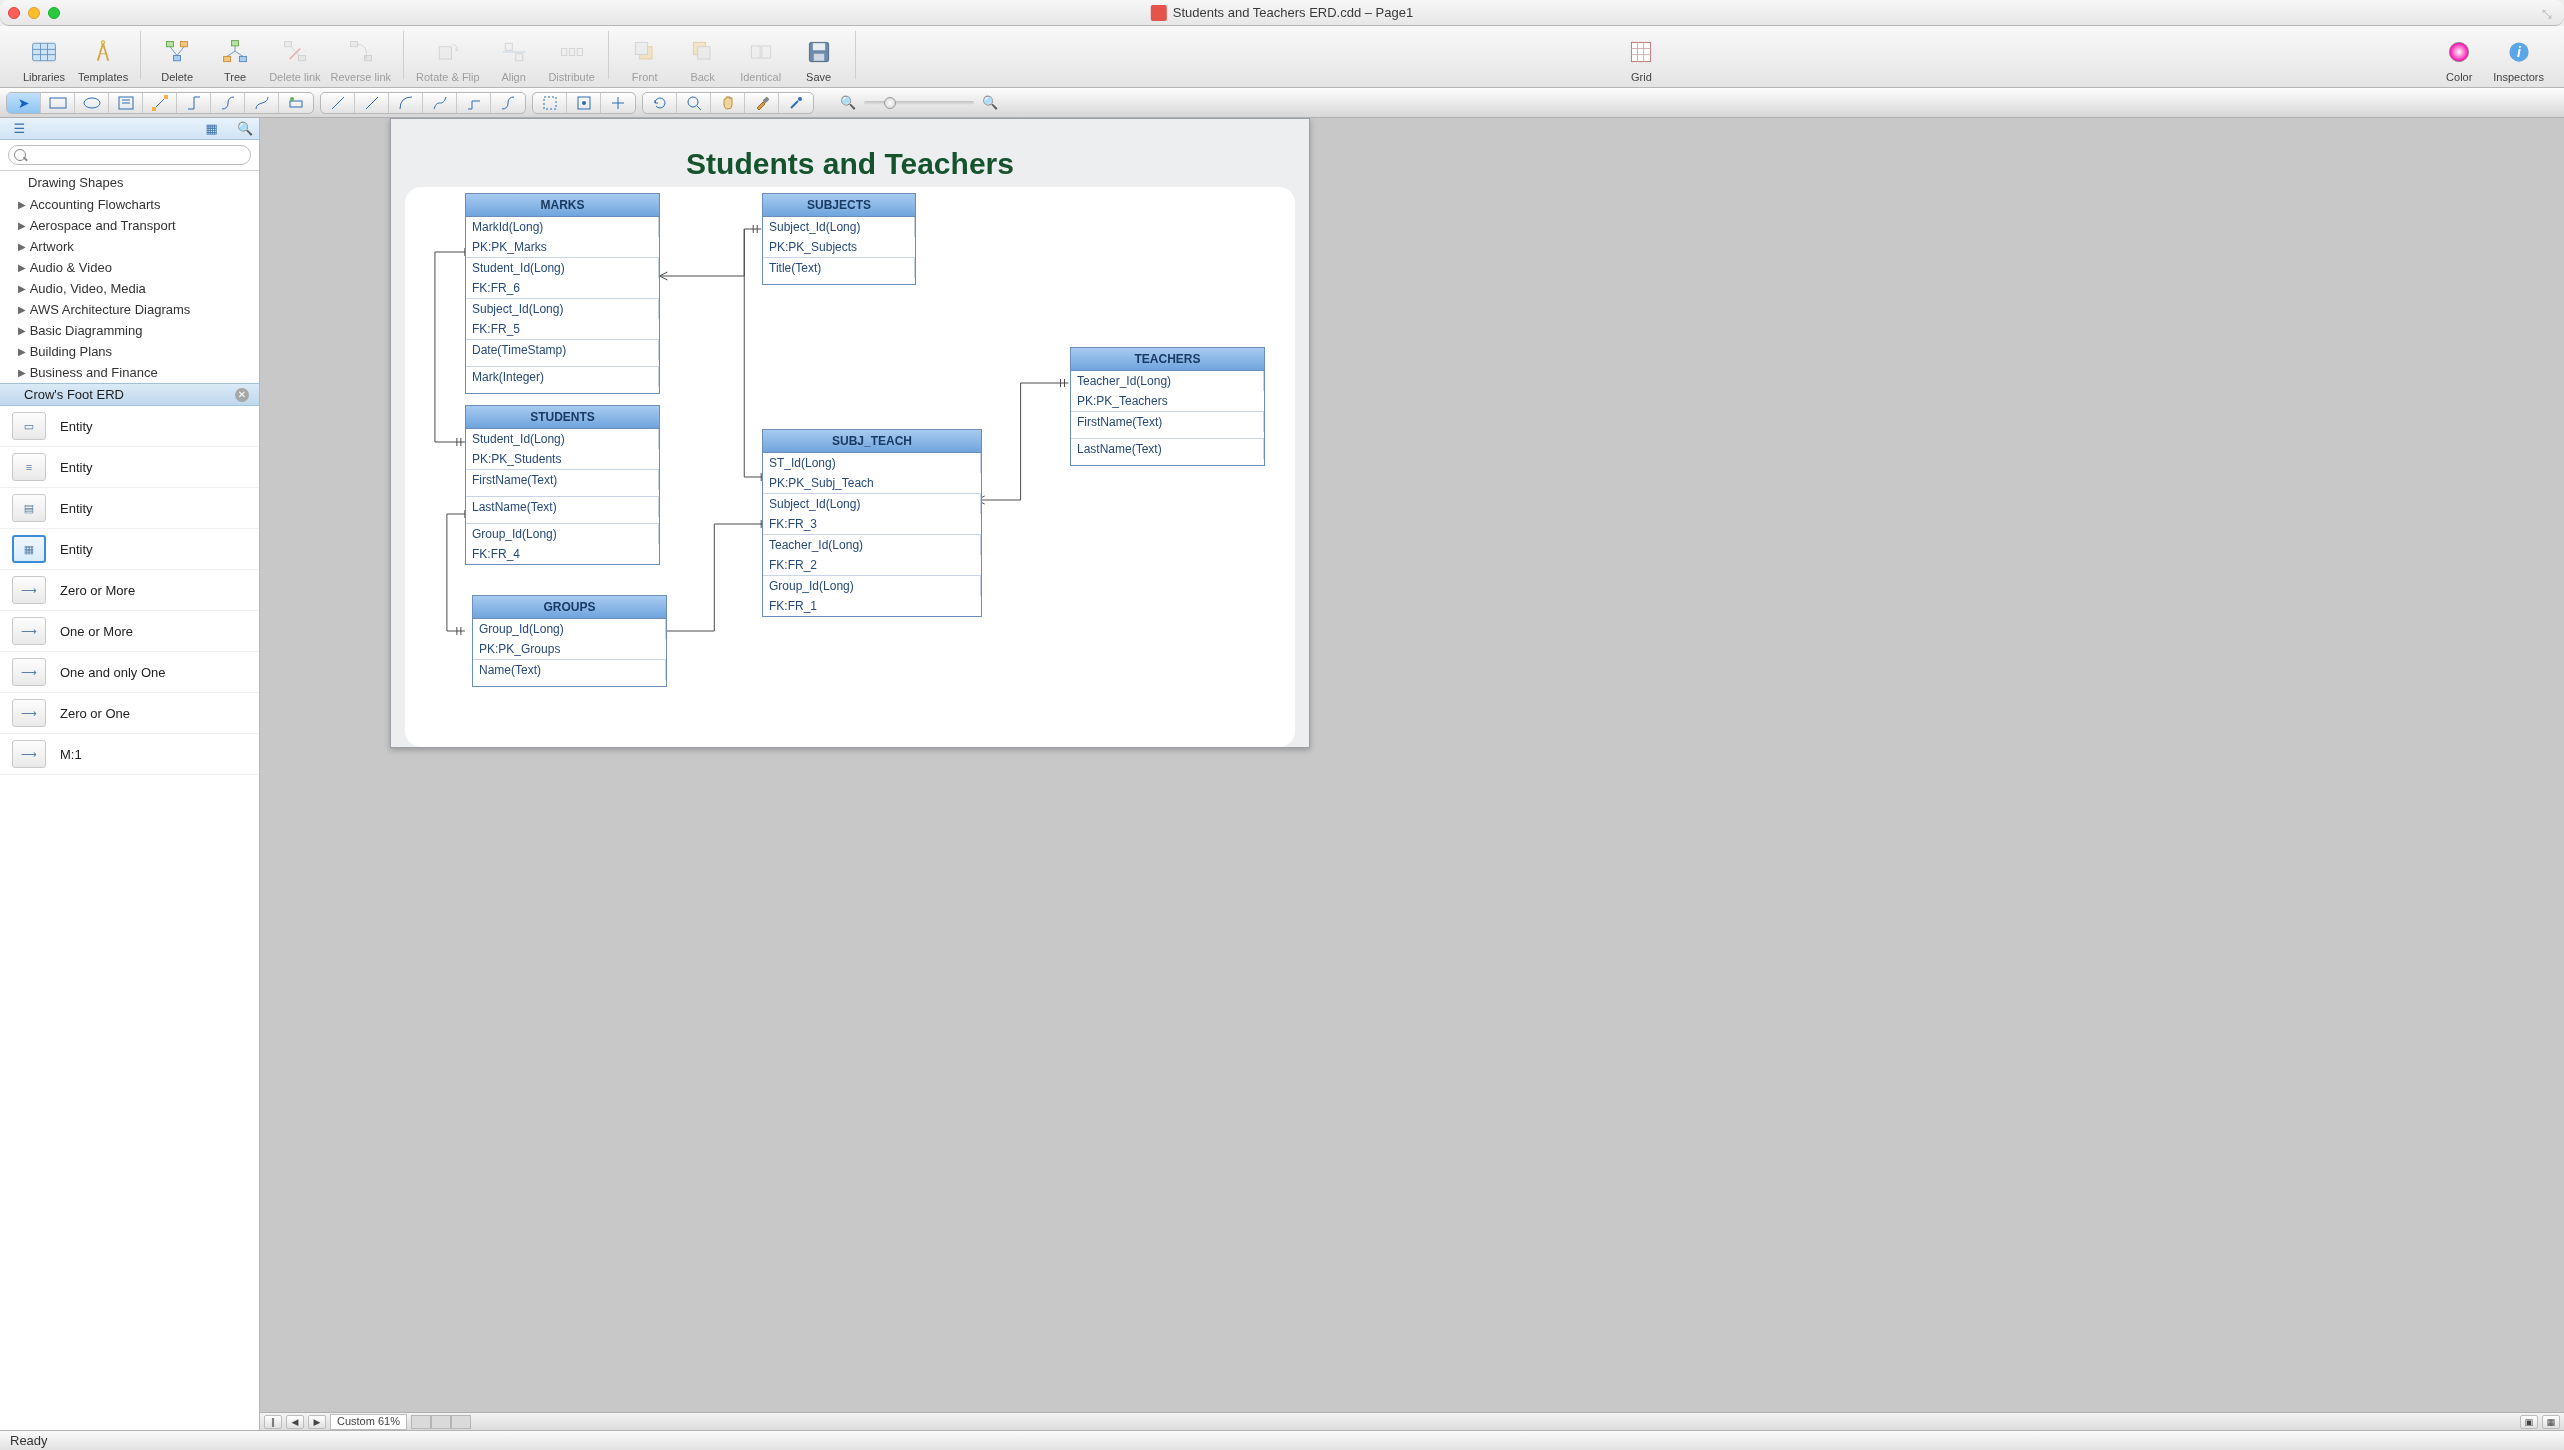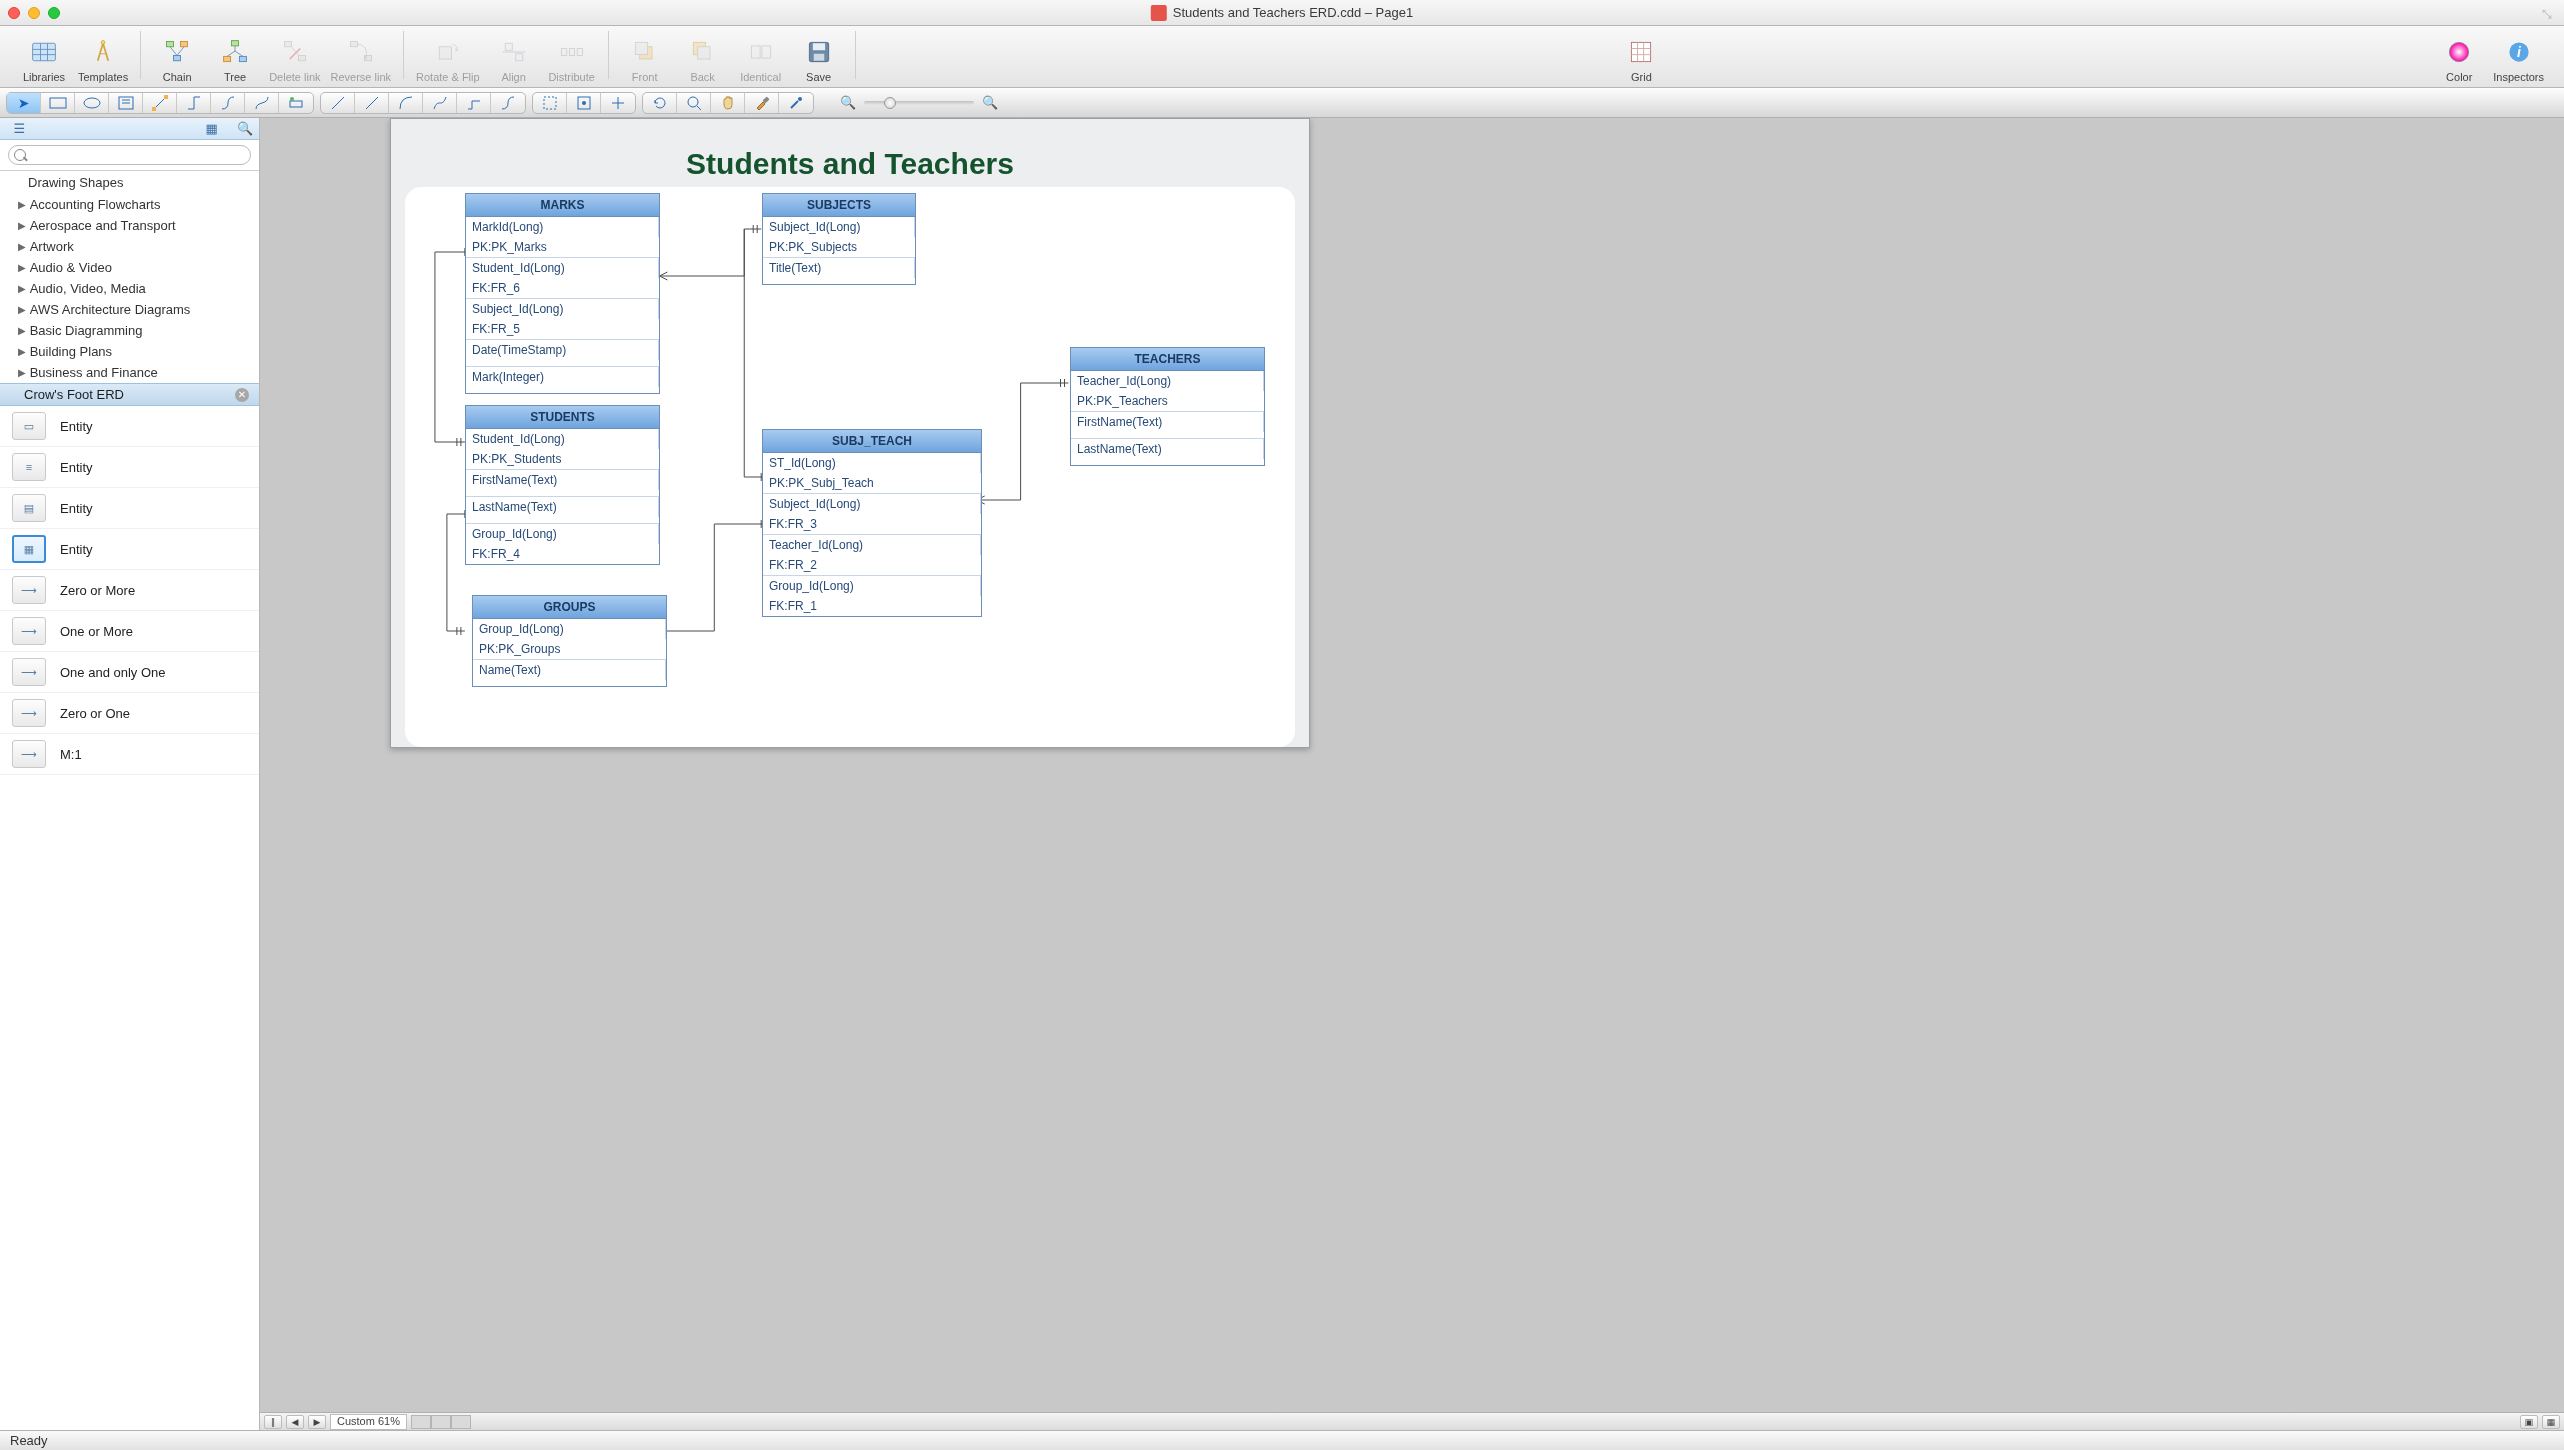--- a/index.html
+++ b/index.html
@@ -1,19 +1,19 @@
 <!DOCTYPE html>
 <html><head>
 <meta charset="utf-8">
 <style>
 * { margin: 0; padding: 0; box-sizing: border-box; font-family: -apple-system, "Lucida Grande", Helvetica, Arial, sans-serif; }
 body { background: #ededed; font-size: 13px; color: #333; overflow: hidden; }
 
 
-.titlebar { height: 26px; background: linear-gradient(#f7f7f7,#e7e7e7); border-bottom:1px solid #b5b5b5; display:flex; align-items:center; padding:0 8px; position:relative; }
+.titlebar { height: 26px; background: linear-gradient(#f7f7f7,#e7e7e7); border-bottom:1px solid #b5b5b5; display:flex; align-items:center; padding:0 8px; position:relative;border-radius:9px; }
 .traffic { display:flex; gap:8px; }
 .traffic span{ width:12px; height:12px; border-radius:50%; display:block; }
 .tl-close{ background:#ff5f57; border:1px solid #e0443e;}
 .tl-min{ background:#ffbd2e; border:1px solid #dea123;}
 .tl-max{ background:#28c940; border:1px solid #1aad2c;}
 .titlebar .doc-title{ position:absolute; left:50%; transform:translateX(-50%); display:flex; align-items:center; gap:6px; color:#3a3a3a; font-size:13px;}
 .titlebar .doc-icon{ width:16px; height:16px; background:#e5534b; border-radius:2px; }
 .titlebar .expand{ margin-left:auto; width:14px; height:14px; opacity:.5;}
 .titlebar .expand::before { content:"⤡"; font-size:12px; color:#777;}
 
@@ -133,21 +133,21 @@
   <div class="tb-group">
     <div class="tb-btn">
       <div class="tb-icon">
           <svg viewBox="0 0 32 32">
             <rect x="4" y="4" width="8" height="6" fill="#bcdfa4" stroke="#5da547"></rect>
             <rect x="20" y="4" width="8" height="6" fill="#f7c57e" stroke="#c98b2f"></rect>
             <rect x="12" y="20" width="8" height="6" fill="#a9cef0" stroke="#4f85bb"></rect>
             <path d="M8 10 L16 20 M24 10 L16 20" stroke="#6a8db3" fill="none"></path>
           </svg>
         </div>
-      <span>Chain</span>
+      <span>Delete</span>
     </div>
     <div class="tb-btn">
       <div class="tb-icon">
           <svg viewBox="0 0 32 32">
             <rect x="12" y="3" width="8" height="6" fill="#bcdfa4" stroke="#5da547"></rect>
             <rect x="3" y="21" width="8" height="6" fill="#f7c57e" stroke="#c98b2f"></rect>
             <rect x="21" y="21" width="8" height="6" fill="#a9cef0" stroke="#4f85bb"></rect>
             <path d="M16 9 L16 15 M16 15 L7 21 M16 15 L25 21" stroke="#6a8db3" fill="none"></path>
           </svg>
         </div>

